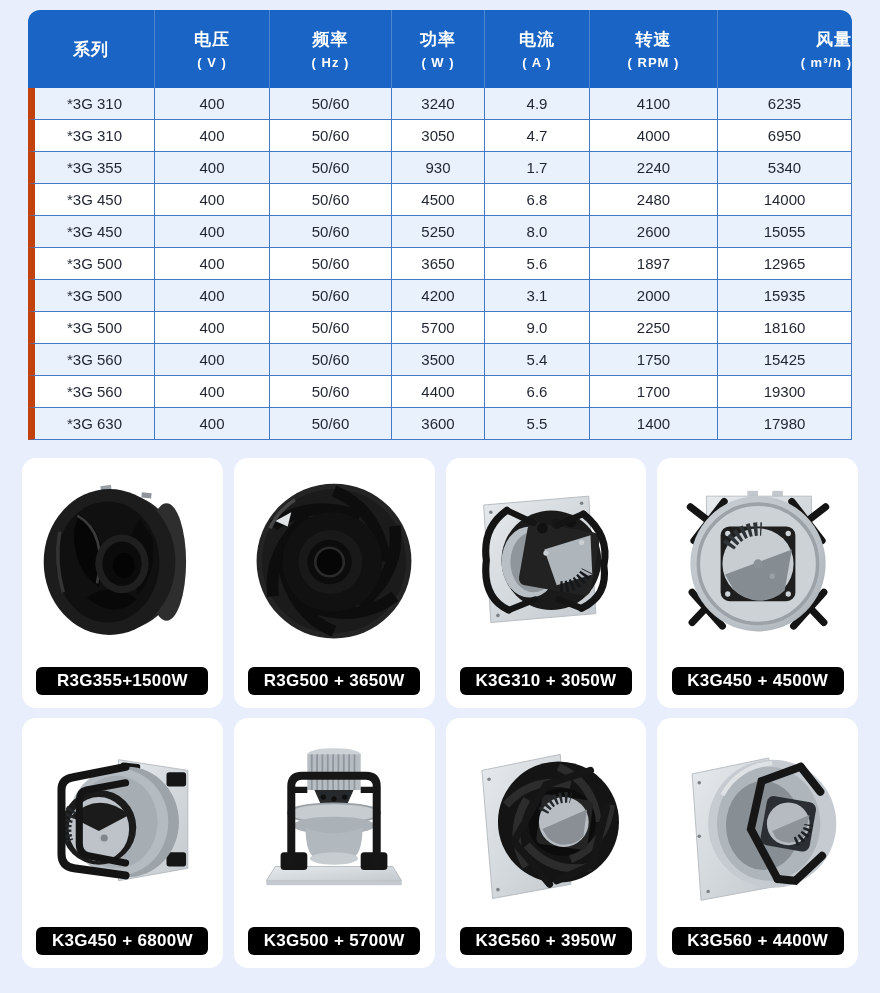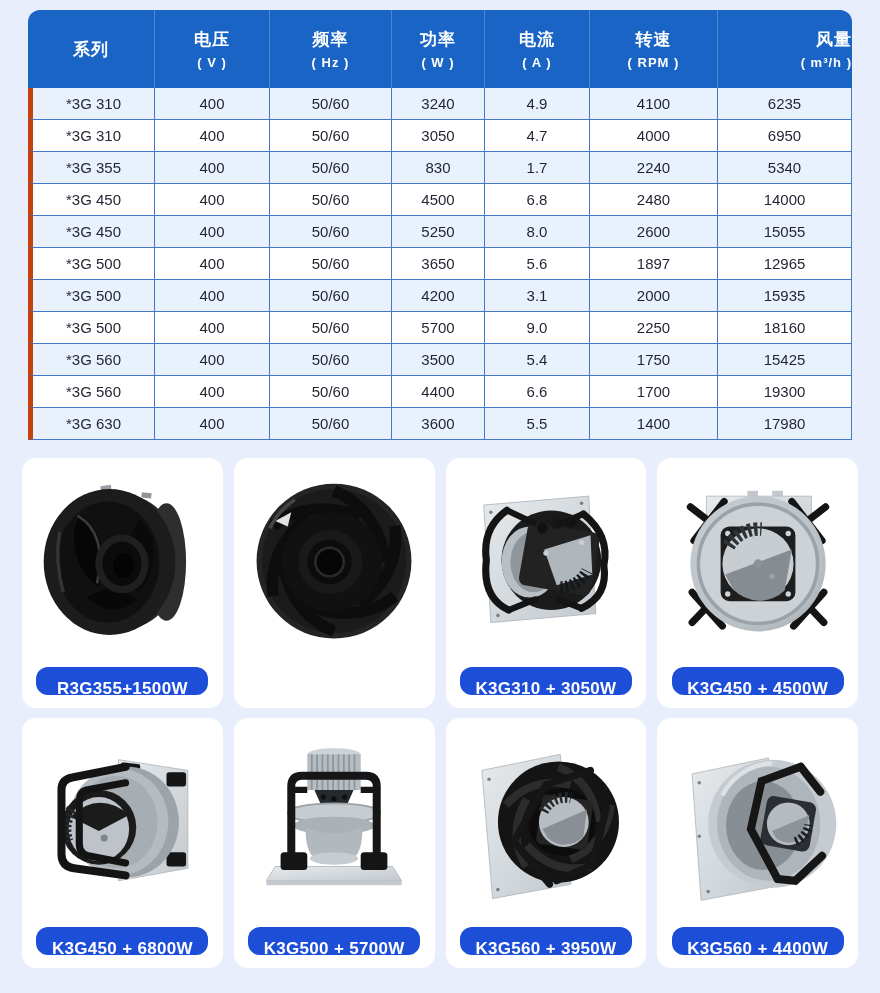--- a/index.html
+++ b/index.html
@@ -22,41 +22,41 @@
   table.spec th:first-child{border-top-left-radius:12px;}
   table.spec th:last-child{border-top-right-radius:12px;border-right:none;text-align:right;}
   .h-label{font-size:17px;font-weight:bold;letter-spacing:1px;}
   .h-unit{font-size:13px;margin-top:4px;min-height:15px;letter-spacing:1px;}
   .h-unit:empty{display:none;}
   table.spec td{
     border-right:1px solid #4379c6;border-bottom:1px solid #4379c6;
     height:31px;text-align:center;vertical-align:middle;
     font-size:15px;color:#1f2430;background:#ffffff;padding:0;
   }
-  table.spec td:first-child{border-left:5px solid #c2410c;}
+  table.spec td:first-child{border-left:7px solid #c2410c;}
   table.spec tbody tr:nth-child(odd) td{background:#e9f1fc;}
   
   .grid{
     position:absolute;left:22px;top:458px;width:836px;
     display:grid;grid-template-columns:repeat(4,1fr);gap:10px 11px;
   }
   .card{
     background:#ffffff;border-radius:14px;height:250px;
     position:relative;display:flex;flex-direction:column;
     align-items:center;justify-content:flex-end;padding-bottom:13px;box-sizing:border-box;
   }
   .imgbox{position:absolute;top:8px;left:50%;transform:translateX(-50%);
     width:178px;height:192px;}
   .imgbox svg{width:100%;height:100%;}
   .label-btn{
-    background:#1d4ed8;color:#ffffff;border:none;
+    background:#000000;color:#ffffff;border:none;
     font-family:"Liberation Sans", sans-serif;
     font-size:17px;font-weight:bold;letter-spacing:.3px;
-    border-radius:12px;width:172px;height:28px;line-height:28px;
-    text-align:center;cursor:pointer;padding:8px;
+    border-radius:6px;width:172px;height:28px;line-height:28px;
+    text-align:center;cursor:pointer;padding:0;
   }
 </style>
 </head>
 <body>
 
 <div class="table-wrap">
   <table class="spec">
     <colgroup>
       <col style="width:127px">
         <col style="width:115px">
@@ -113,21 +113,21 @@
           <td>50/60</td>
           <td>3050</td>
           <td>4.7</td>
           <td>4000</td>
           <td>6950</td>
         </tr>
         <tr>
           <td>*3G 355</td>
           <td>400</td>
           <td>50/60</td>
-          <td>830</td>
+          <td>930</td>
           <td>1.7</td>
           <td>2240</td>
           <td>5340</td>
         </tr>
         <tr>
           <td>*3G 450</td>
           <td>400</td>
           <td>50/60</td>
           <td>4500</td>
           <td>6.8</td>
@@ -234,20 +234,21 @@
       <path d="M100 20 Q148 40 158 99" transform="rotate(240 100 99)"></path>
       <path d="M100 20 Q148 40 158 99" transform="rotate(300 100 99)"></path>
     </g>
     <path d="M34 54 L52 44 L48 60 Z" fill="#dfe3e6"></path>
     <circle cx="98" cy="100" r="56" fill="#111111"></circle>
     <circle cx="96" cy="100" r="36" fill="#191919"></circle>
     <circle cx="95" cy="100" r="25" fill="#0c0c0c"></circle>
     <circle cx="95" cy="100" r="16" fill="#060606" stroke="#2a2a2a" stroke-width="3"></circle>
     <path d="M28 62 A80 80 0 0 1 56 30" stroke="#454545" stroke-width="4" fill="none"></path>
   </svg></div>
+    <button class="label-btn">R3G500 + 3650W</button>
   </div>
 
   <div class="card">
     <div class="imgbox"><svg viewBox="0 0 200 200">
     <polygon points="30,36 148,26 156,158 38,168" fill="url(#gPlate)" stroke="#b0b7bc"></polygon>
     <circle cx="38" cy="44" r="2" fill="#7c8287"></circle>
           <circle cx="140" cy="34" r="2" fill="#7c8287"></circle>
     <circle cx="148" cy="150" r="2" fill="#7c8287"></circle>
           <circle cx="46" cy="160" r="2" fill="#7c8287"></circle>
     <circle cx="106" cy="98" r="56" fill="#1a1a1a"></circle>

